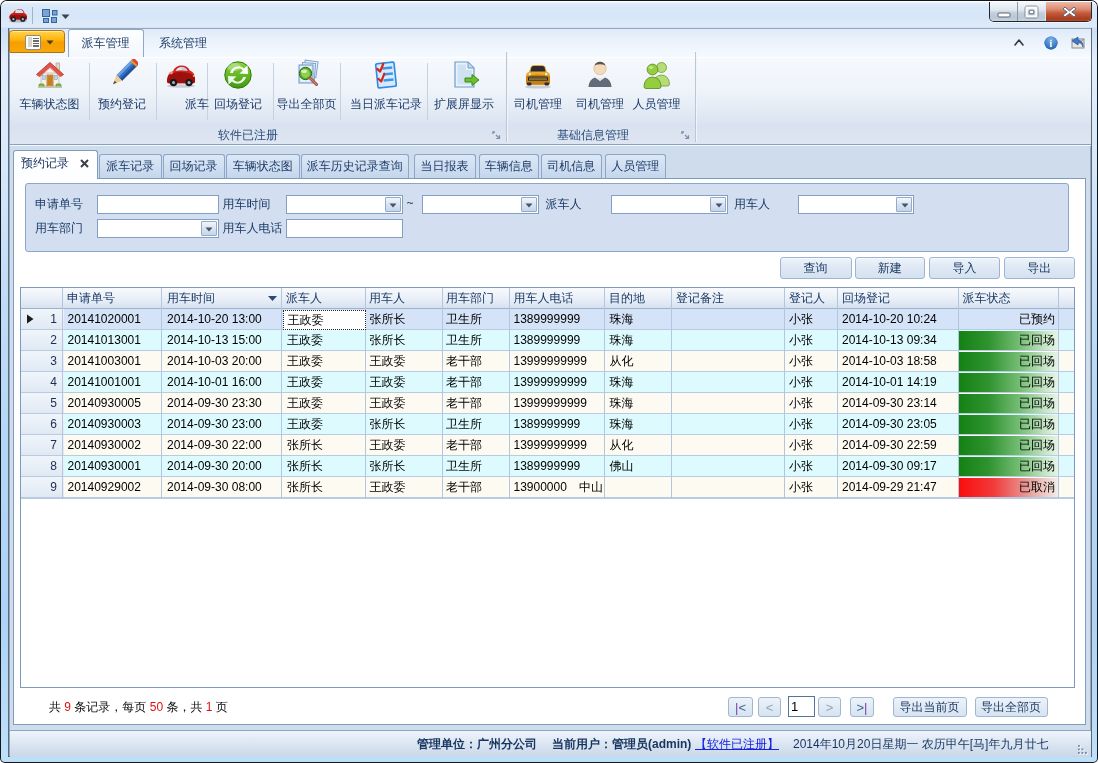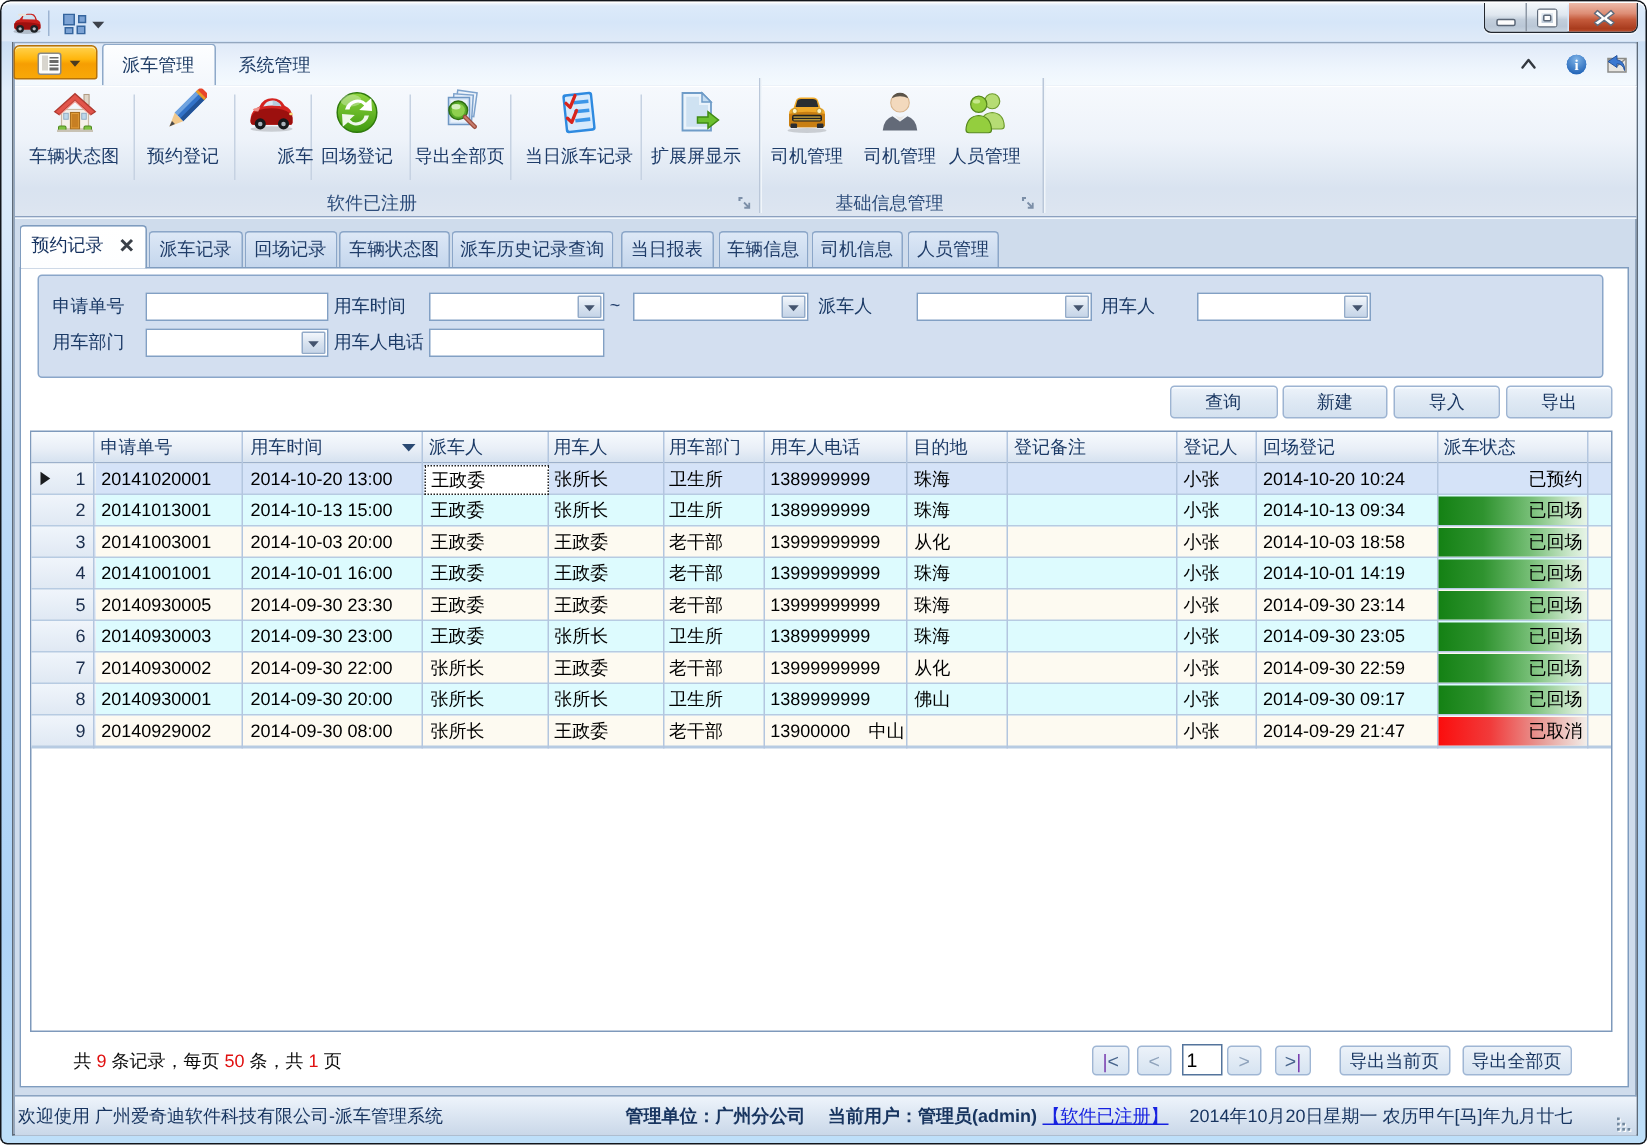--- a/index.html
+++ b/index.html
@@ -489,21 +489,20 @@
 <div class="t" style="left:790px;top:699px;color:#000;font-size:13px">1</div>
 <div class="abs" style="left:817px;top:696px;width:23px;height:20px;background:linear-gradient(180deg,#ecf2f9,#d6e3f1);border:1px solid #9fb6d4;border-radius:3px;"></div>
 <div class="t tc" style="left:828.5px;top:699.5px;font-size:13px"><span style="color:#8fa3bc">&gt;</span></div>
 <div class="abs" style="left:849px;top:696px;width:24px;height:20px;background:linear-gradient(180deg,#ecf2f9,#d6e3f1);border:1px solid #9fb6d4;border-radius:3px;"></div>
 <div class="t tc" style="left:861.0px;top:699.5px;font-size:13px"><span style="color:#47648c">&gt;</span><span style="color:#7a3fb0">|</span></div>
 <div class="abs" style="left:892px;top:696px;width:73.5px;height:20px;background:linear-gradient(180deg,#ecf2f9,#d6e3f1);border:1px solid #9fb6d4;border-radius:3px;"></div>
 <div class="t tc" style="left:928.5px;top:699.5px;color:#17345f">导出当前页</div>
 <div class="abs" style="left:973.5px;top:696px;width:73px;height:20px;background:linear-gradient(180deg,#ecf2f9,#d6e3f1);border:1px solid #9fb6d4;border-radius:3px;"></div>
 <div class="t tc" style="left:1010px;top:699.5px;color:#17345f">导出全部页</div>
 <div class="abs" style="left:9px;top:729px;width:1081px;height:26.5px;background:linear-gradient(180deg,#eef4fb 0%,#dde7f3 45%,#c9d7e8 100%);border-top:1px solid #8ba4c2"></div>
-<div class="t" style="left:11px;top:736.5px;color:#17345f">欢迎使用 广州爱奇迪软件科技有限公司-派车管理系统</div>
 <div class="t" style="left:416px;top:736.5px;color:#17345f;font-weight:bold">管理单位：广州分公司</div>
 <div class="t" style="left:551px;top:736.5px;color:#17345f;font-weight:bold">当前用户：管理员(admin)</div>
 <div class="t" style="left:694px;top:736.5px;color:#1722e0;text-decoration:underline">【软件已注册】</div>
 <div class="t" style="left:792px;top:736.5px;color:#17345f">2014年10月20日星期一 农历甲午[马]年九月廿七</div>
 <svg class="ico" style="left:1076px;top:743px" width="12" height="12" viewBox="0 0 12 12">
         <rect x="8.8" y="8.8" width="1.8" height="1.8" fill="#ffffff"></rect>
         <rect x="8.0" y="8.0" width="1.8" height="1.8" fill="#73899f"></rect>
         <rect x="5.3" y="8.8" width="1.8" height="1.8" fill="#ffffff"></rect>
         <rect x="4.5" y="8.0" width="1.8" height="1.8" fill="#73899f"></rect>
         <rect x="5.3" y="5.3" width="1.8" height="1.8" fill="#ffffff"></rect>

